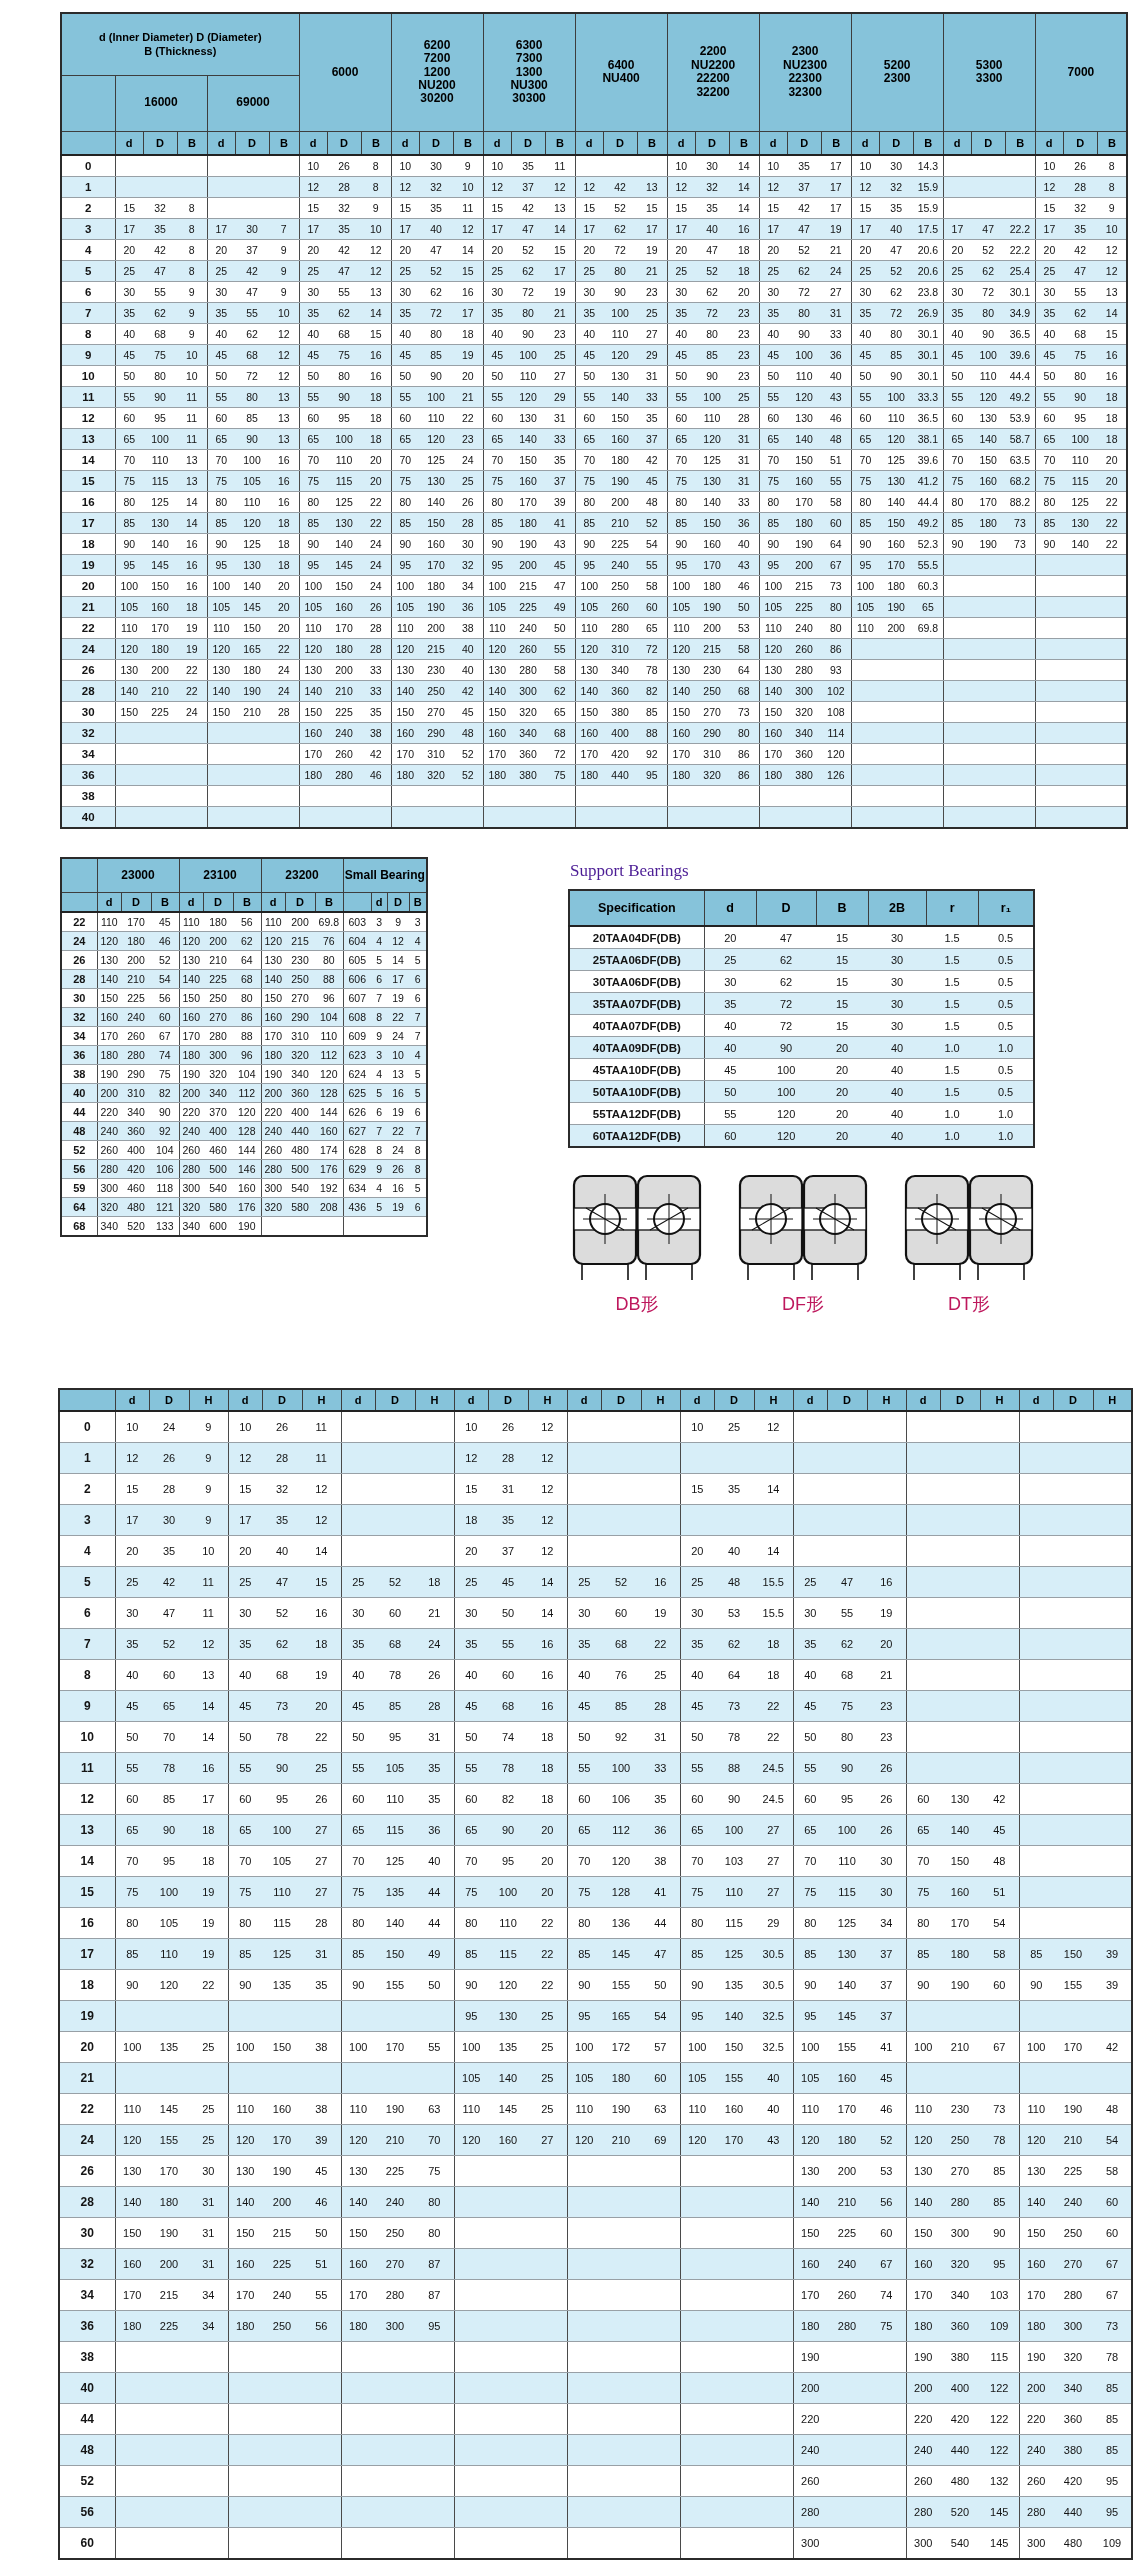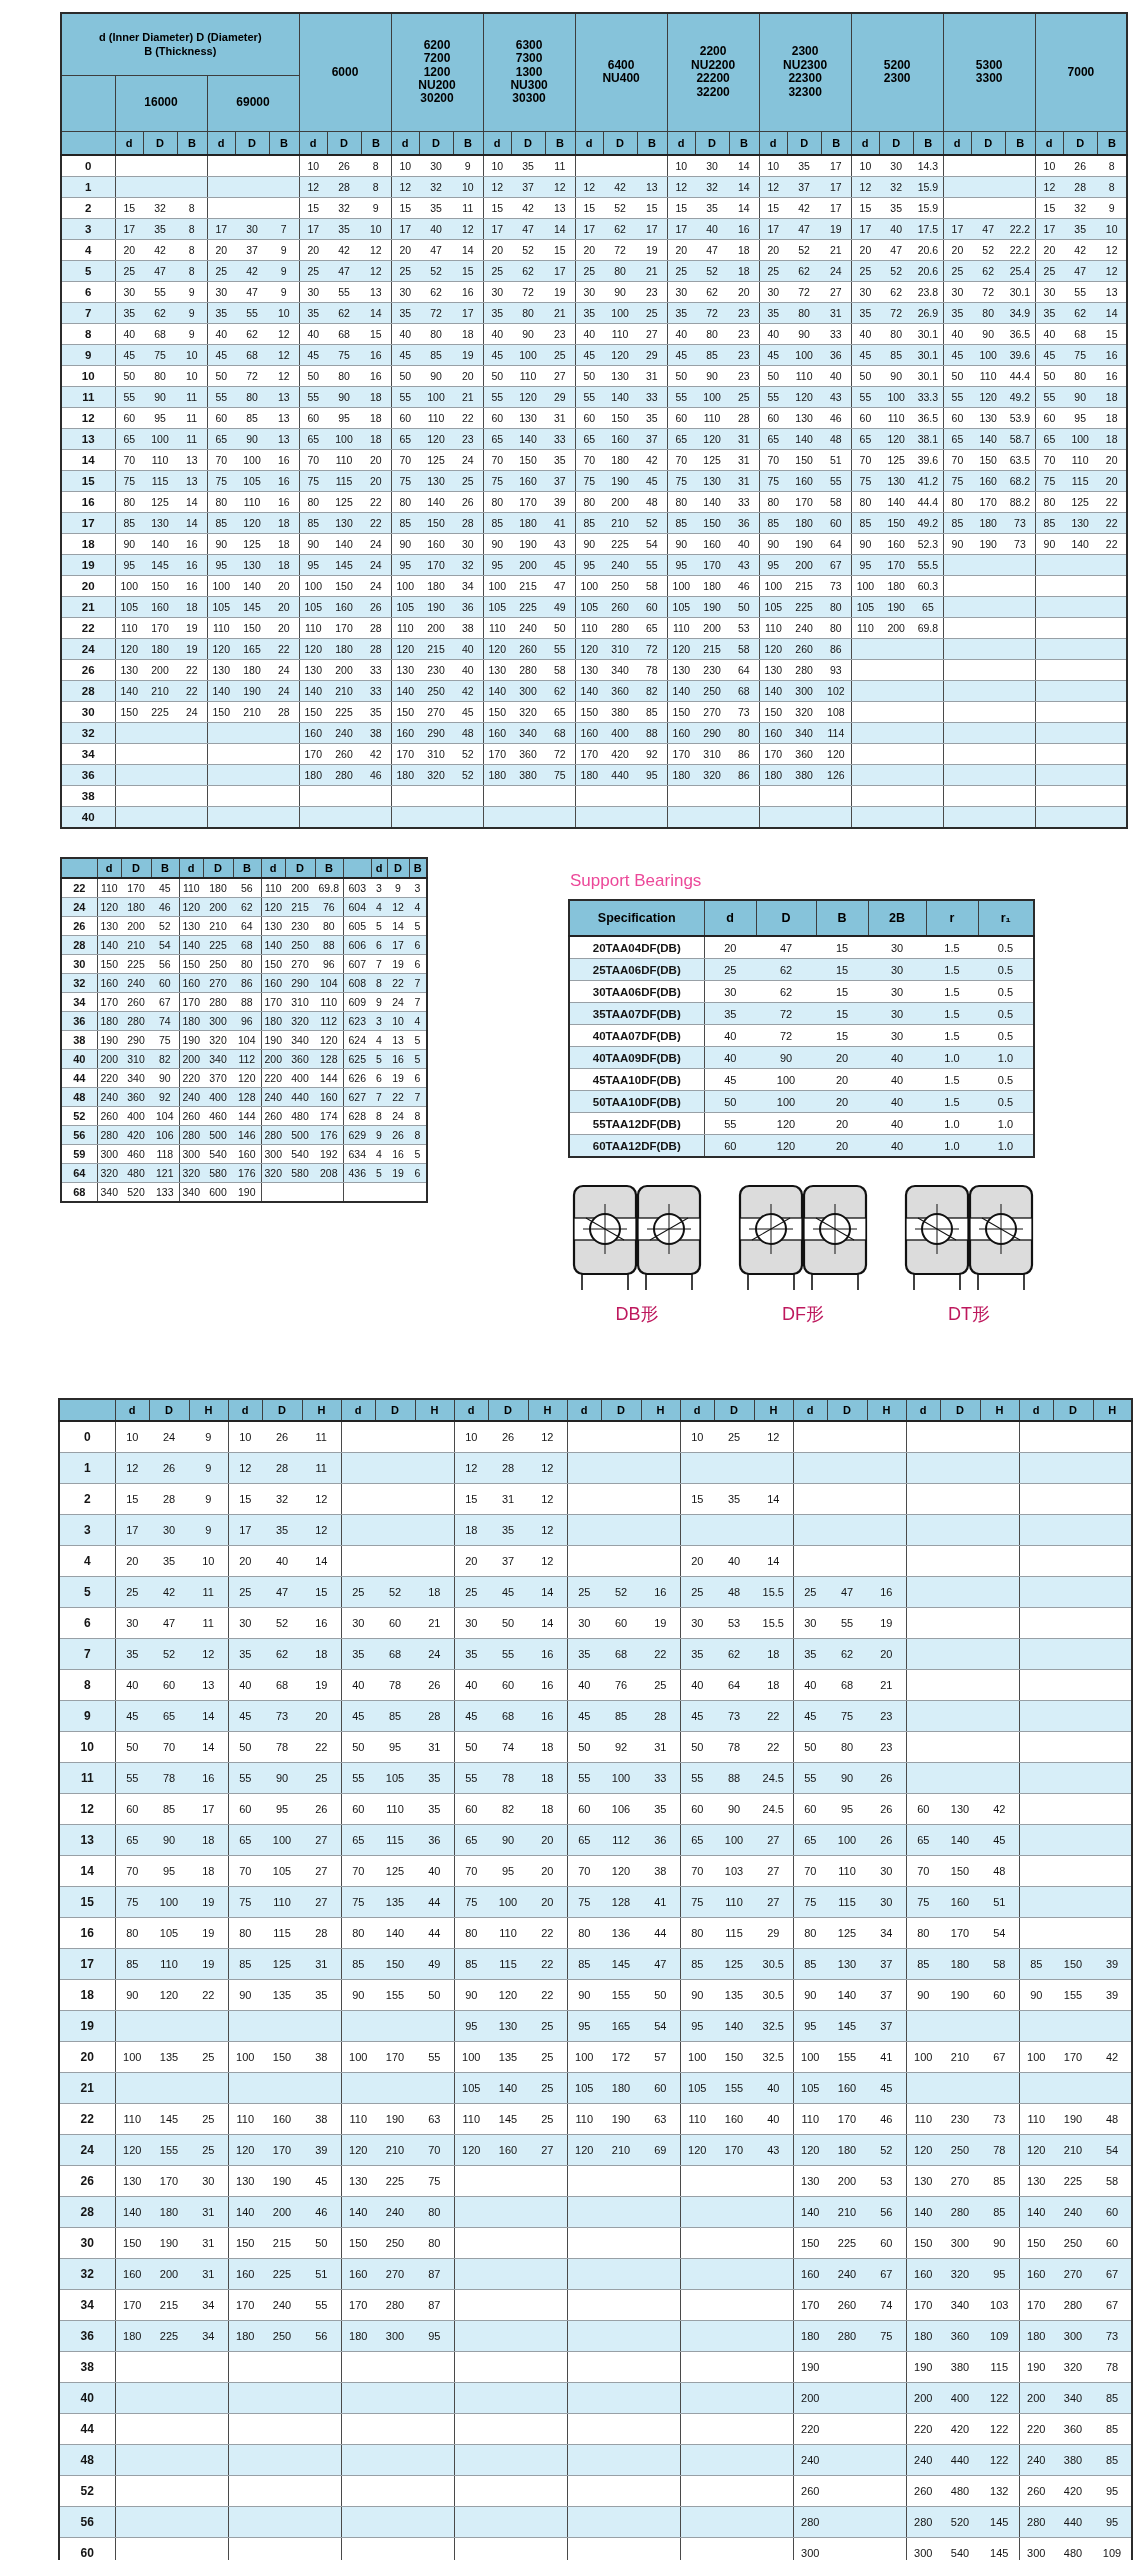--- a/index.html
+++ b/index.html
@@ -29,21 +29,21 @@
 
   #t-top{margin:12px 0 0 60px;}
   #t-top tbody td{height:20px;font-size:10.5px;}
   #t-top td.lbl{font-size:11.5px;}
 
   .mid-row{display:flex;align-items:flex-start;margin:28px 0 0 60px;}
   #t-mid tbody td{height:18px;font-size:10.5px;}
   #t-mid td.lbl{font-size:11px;}
 
   .support{margin-left:140px;width:470px;}
-  .support-title{font-size:17px;color:#ec4899;margin:14px 0 8px 2px;}
+  .support-title{font-size:17px;color:#4c1d95;margin:4px 0 8px 2px;font-family:Liberation Serif, serif;}
   #t-support tbody td{height:21px;font-size:11px;}
   #t-support td.lbl{font-size:11.5px;text-align:center;}
   #t-support td.gs{border-left:none;}
   #t-support th{font-size:12.5px;}
 
   .diagrams{display:flex;justify-content:space-between;margin-top:24px;padding:0 4px;}
   .diagram{text-align:center;}
   .diagram-label{font-size:18px;color:#be185d;margin-top:4px;}
 
   #t-bottom{margin:72px 0 0 58px;}
@@ -1333,20 +1333,27 @@
           <col style="width: 28px;">
           <col style="width: 24px;">
           <col style="width: 30px;">
           <col style="width: 28px;">
           <col style="width: 28px;">
           <col style="width: 16px;">
           <col style="width: 22px;">
           <col style="width: 18px;">
         </colgroup>
         <thead>
+          <tr style="height: 34px;">
+            <th></th>
+            <th colspan="3">23000</th>
+            <th colspan="3">23100</th>
+            <th colspan="3">23200</th>
+            <th colspan="4">Small Bearing</th>
+          </tr>
           <tr style="height: 20px;">
             <th></th>
             <th>d</th>
             <th>D</th>
             <th>B</th>
             <th>d</th>
             <th>D</th>
             <th>B</th>
             <th>d</th>
             <th>D</th>

